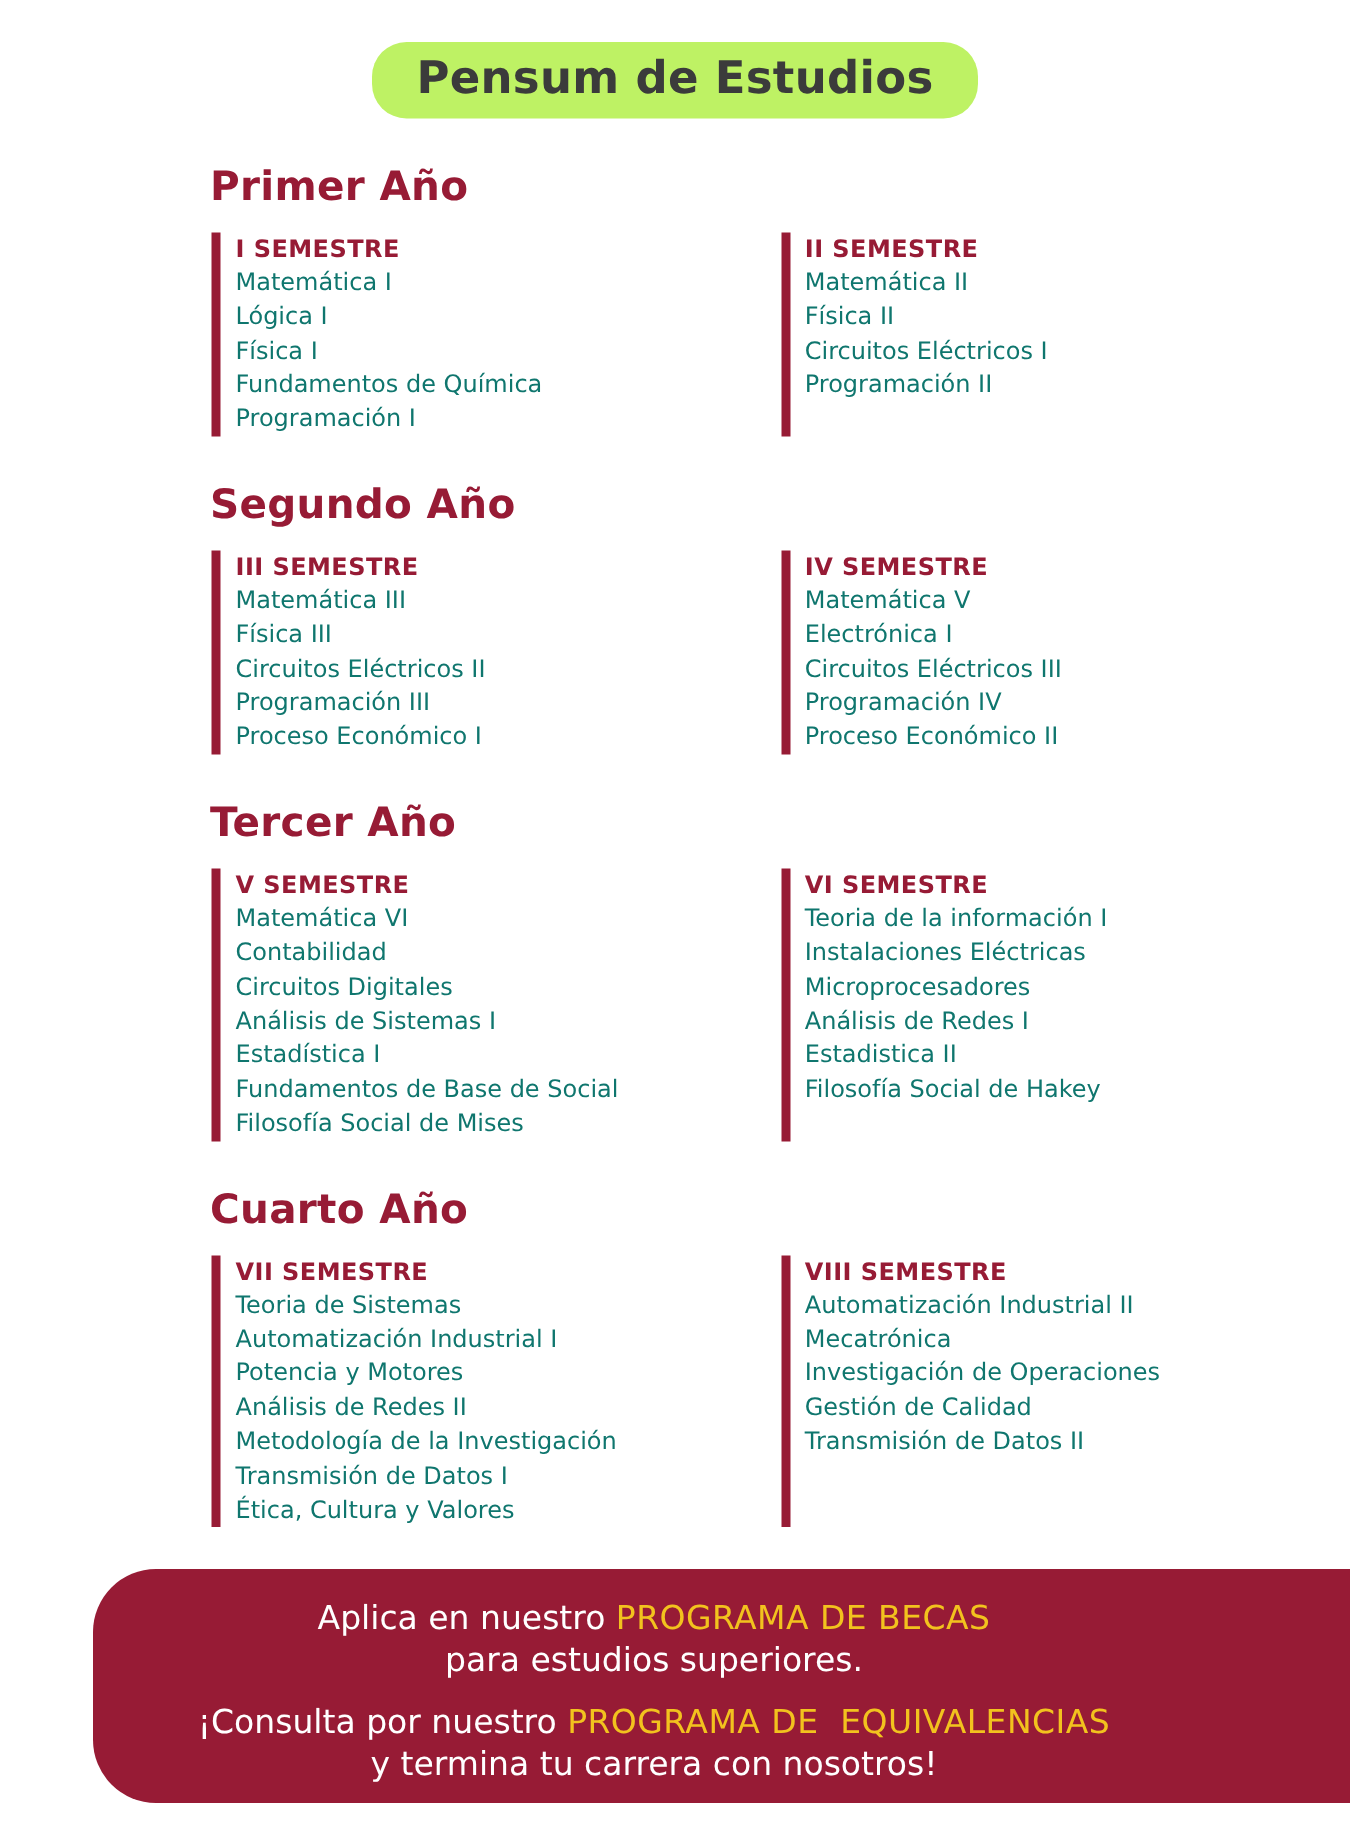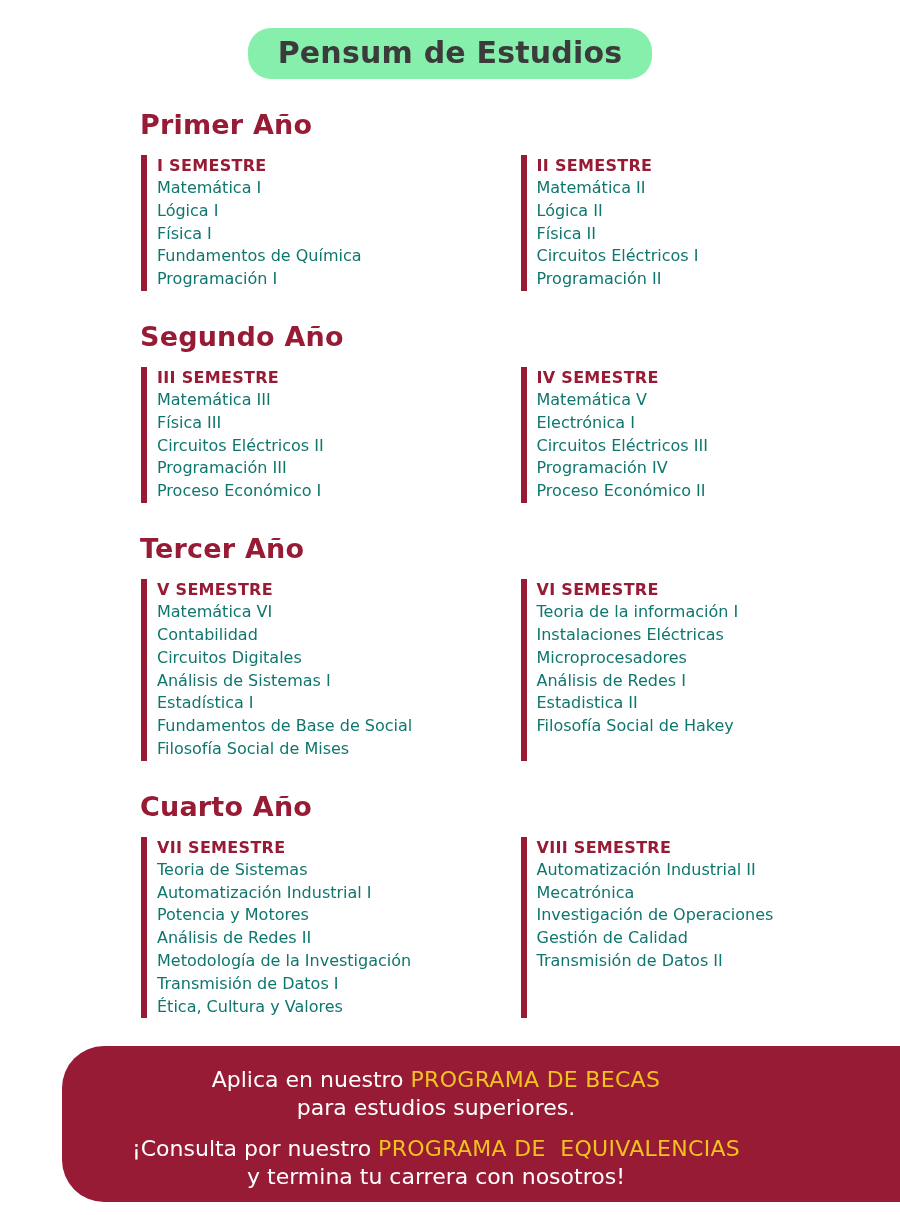--- a/index.html
+++ b/index.html
@@ -12,21 +12,21 @@
     position: relative;
     width: 900px;
     height: 1215px;
     overflow: hidden;
     background: #ffffff;
   }
   
   .title-pill {
     width: fit-content;
     margin: 28px auto 0;
-    background: #86efac;
+    background: #bef264;
     color: #3B3B3B;
     font-size: 30px;
     font-weight: 700;
     padding: 7px 30px 9px;
     border-radius: 23px;
     letter-spacing: 0.2px;
   }
   
   .year-heading {
     margin: 30px 0 15px 140px;
@@ -103,21 +103,20 @@
             <div class="course">Lógica I</div>
             <div class="course">Física I</div>
             <div class="course">Fundamentos de Química</div>
             <div class="course">Programación I</div>
           </div>
       </div>
       <div class="sem">
         <div class="sem-label">II SEMESTRE</div>
         <div class="courses">
             <div class="course">Matemática II</div>
-            <div class="course">Lógica II</div>
             <div class="course">Física II</div>
             <div class="course">Circuitos Eléctricos I</div>
             <div class="course">Programación II</div>
           </div>
       </div>
     </div>
   </div>
 
   <div>
     <div class="year-heading">Segundo Año</div>

